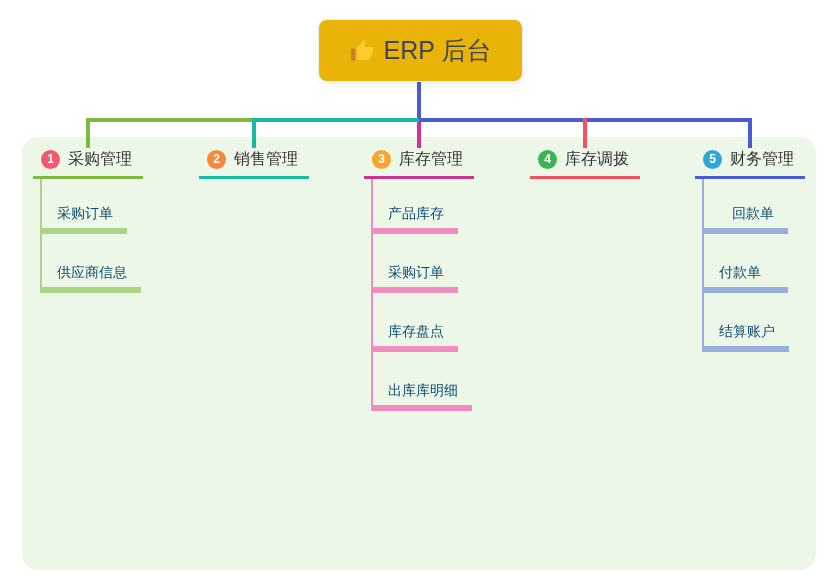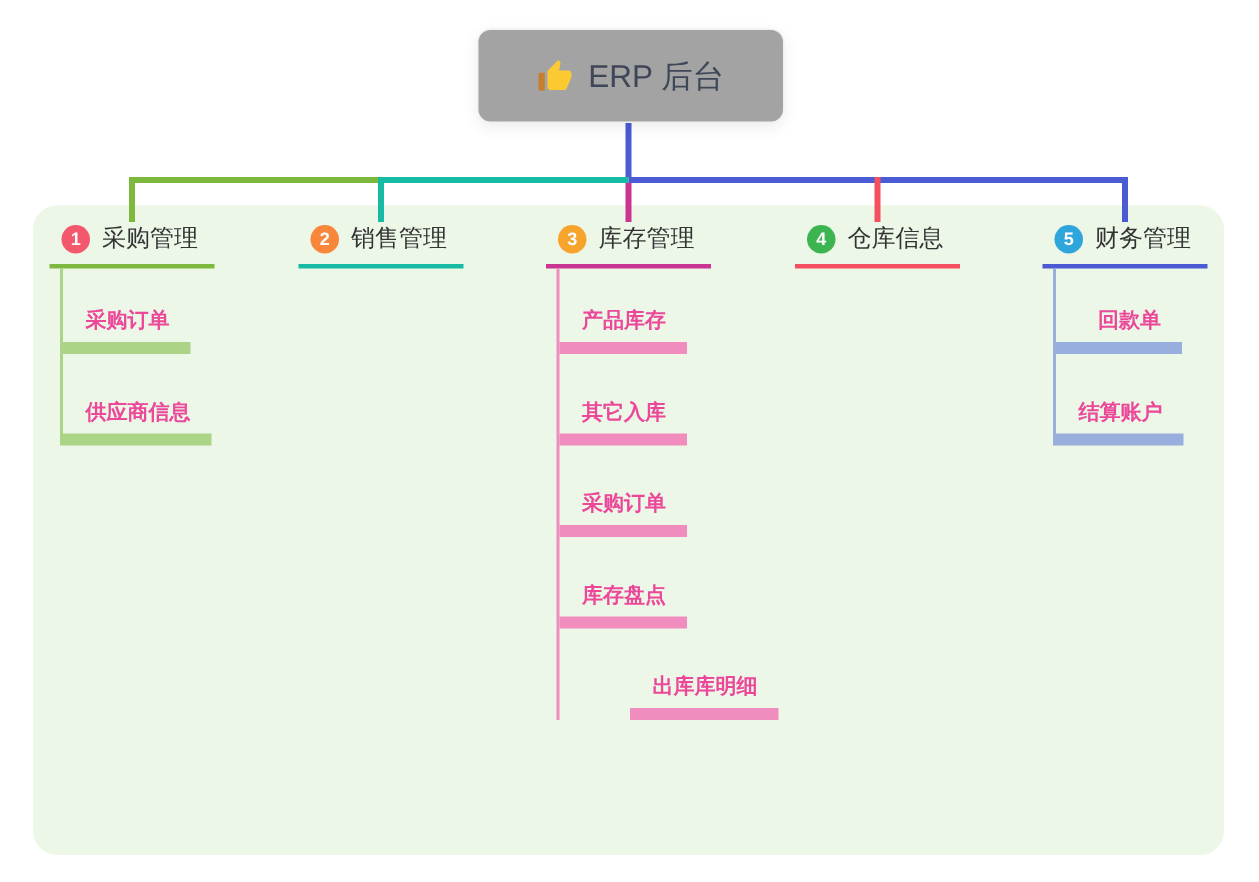--- a/index.html
+++ b/index.html
@@ -6,41 +6,41 @@
   html,body { background:#ffffff; }
   body { font-family:"Liberation Sans","DejaVu Sans",sans-serif; }
   #canvas { position:relative; width:839px; height:588px; background:#ffffff; overflow:hidden; }
 
   
   .panel { position:absolute; left:22px; top:137px; width:794px; height:433px;
            background:#ecf7e8; border-radius:16px; }
 
   
   .root-card { position:absolute; left:318px; top:19px; width:205px; height:63px;
-               background:#a3a3a3; border:1px solid #f1f1f3; border-radius:9px;
+               background:#eab308; border:1px solid #f1f1f3; border-radius:9px;
                box-shadow:0 3px 10px rgba(0,0,0,.07);
                display:flex; align-items:center; justify-content:center; gap:10px;
-               font-size:21px; color:#3e4757; z-index:3; }
+               font-size:25px; color:#3e4757; z-index:3; }
   .root-card svg { display:block; }
 
   
   .line { position:absolute; z-index:2; }
 
   
   .branch { position:absolute; top:145px; width:130px; z-index:2; }
   .branch-header { width:110px; height:34px; display:flex; align-items:center;
                    border-bottom:3px solid #999; cursor:default; }
   .badge { width:19px; height:19px; border-radius:50%; margin:0 8px 3px 8px;
            color:#fff; font-size:12px; font-weight:bold;
            display:flex; align-items:center; justify-content:center; flex:none; }
   .branch-title { font-size:16px; color:#333333; padding-bottom:3px; white-space:nowrap; }
   .children { list-style:none; margin-left:7px; border-left:2px solid #ccc; width:max-content; }
   .children li { width:max-content; min-width:84px; padding:31px 14px 8px 15px;
-                 border-bottom:8px solid #000000; font-size:14px; line-height:14px;
-                 color:#ec4899; white-space:nowrap;font-weight:bold; }
+                 border-bottom:6px solid #000000; font-size:14px; line-height:14px;
+                 color:#0c4a6e; white-space:nowrap; }
   .children li:first-child { padding-top:27px; }
 </style>
 </head>
 <body>
 
 <div id="canvas">
 
   <div class="panel"></div>
 
   <div class="root-card">
@@ -80,37 +80,37 @@
           <span class="branch-title">销售管理</span>
         </div>
       </div>
       <div class="branch" style="left: 364px;">
         <div class="branch-header" style="border-bottom-color: rgb(201, 53, 144);">
           <span class="badge" style="background: rgb(246, 164, 44);">3</span>
           <span class="branch-title">库存管理</span>
         </div>
         <ul class="children" style="border-left-color: rgb(240, 140, 190);">
           <li style="border-bottom-color: rgb(240, 140, 190);">产品库存</li>
-          <li style="border-bottom-color: rgb(240, 140, 190);">其它入库</li>
           <li style="border-bottom-color: rgb(240, 140, 190);">采购订单</li>
           <li style="border-bottom-color: rgb(240, 140, 190);">库存盘点</li>
-          <li style="border-bottom-color: rgb(240, 140, 190); margin-left: 47px;">出库库明细</li>
+          <li style="border-bottom-color: rgb(240, 140, 190);">出库库明细</li>
         </ul>
       </div>
       <div class="branch" style="left: 530px;">
         <div class="branch-header" style="border-bottom-color: rgb(244, 80, 95);">
           <span class="badge" style="background: rgb(60, 181, 80);">4</span>
-          <span class="branch-title">仓库信息</span>
+          <span class="branch-title">库存调拨</span>
         </div>
       </div>
       <div class="branch" style="left: 695px;">
         <div class="branch-header" style="border-bottom-color: rgb(74, 91, 212);">
           <span class="badge" style="background: rgb(47, 166, 219);">5</span>
           <span class="branch-title">财务管理</span>
         </div>
         <ul class="children" style="border-left-color: rgb(152, 174, 220);">
           <li style="border-bottom-color: rgb(152, 174, 220); text-align: right;">回款单</li>
+          <li style="border-bottom-color: rgb(152, 174, 220);">付款单</li>
           <li style="border-bottom-color: rgb(152, 174, 220);">结算账户</li>
         </ul>
       </div>
     </div>
 
 </div>
 
 </body></html>

